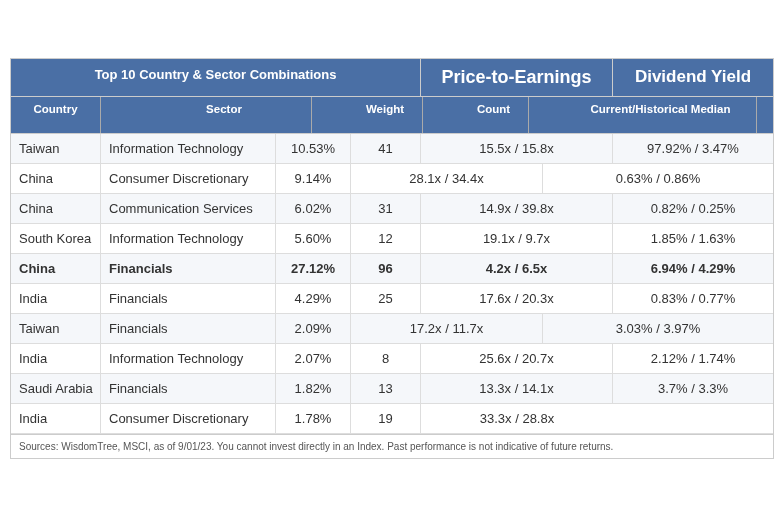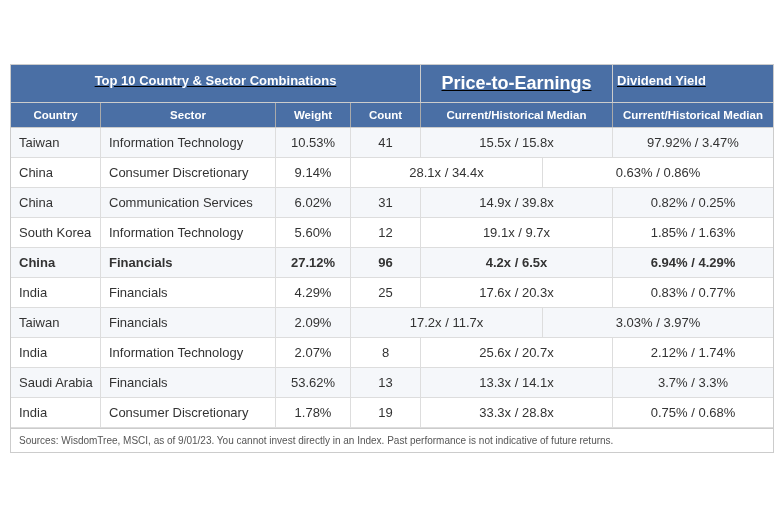--- a/index.html
+++ b/index.html
@@ -14,21 +14,20 @@
       justify-content: center;
       padding: 10px;
     }
     .table-container {
       width: 764px;
       border: 1px solid #ccc;
     }
     .main-header {
       display: flex;
       border-bottom: 1px solid #ccc;
-      text-decoration: underline;
     }
     .main-header-left {
       flex: 0 0 410px;
       background: #4a6fa5;
       color: #fff;
       text-align: center;
       padding: 8px 4px;
       font-weight: bold;
       font-size: 13px;
       border-right: 1px solid #ccc;
@@ -40,28 +39,30 @@
       text-align: center;
       padding: 8px 4px;
       font-weight: bold;
       font-size: 18px;
       border-right: 1px solid #ccc;
     }
     .main-header-right {
       flex: 1;
       background: #4a6fa5;
       color: #fff;
+      text-align: center;
       padding: 8px 4px;
       font-weight: bold;
-      font-size: 13px;
+      font-size: 17px;
     }
     .col-header-row {
       display: flex;
       border-bottom: 1px solid #ccc;
       background: #4a6fa5;
+      gap: 36px;
     }
     .col-header {
       color: #fff;
       font-weight: bold;
       text-align: center;
       padding: 6px 4px;
       font-size: 11.5px;
       border-right: 1px solid #aaa;
     }
     .col-country { flex: 0 0 90px; }
@@ -175,29 +176,28 @@
     <div class="cell col-country left-align">India</div>
     <div class="cell col-sector left-align">Information Technology</div>
     <div class="cell col-weight">2.07%</div>
     <div class="cell col-count">8</div>
     <div class="cell col-pe">25.6x / 20.7x</div>
     <div class="cell col-dy">2.12% / 1.74%</div>
   </div>
       <div class="data-row">
     <div class="cell col-country left-align">Saudi Arabia</div>
     <div class="cell col-sector left-align">Financials</div>
-    <div class="cell col-weight">53.62%</div>
+    <div class="cell col-weight">1.82%</div>
     <div class="cell col-count">13</div>
     <div class="cell col-pe">13.3x / 14.1x</div>
     <div class="cell col-dy">3.7% / 3.3%</div>
   </div>
       <div class="data-row">
     <div class="cell col-country left-align">India</div>
     <div class="cell col-sector left-align">Consumer Discretionary</div>
     <div class="cell col-weight">1.78%</div>
     <div class="cell col-count">19</div>
     <div class="cell col-pe">33.3x / 28.8x</div>
-    <div class="cell col-dy">0.75% / 0.68%</div>
   </div>
     </div>
 
   <div class="footer">Sources: WisdomTree, MSCI, as of 9/01/23. You cannot invest directly in an Index. Past performance is not indicative of future returns.</div>
 </div>
 
 </body></html>

